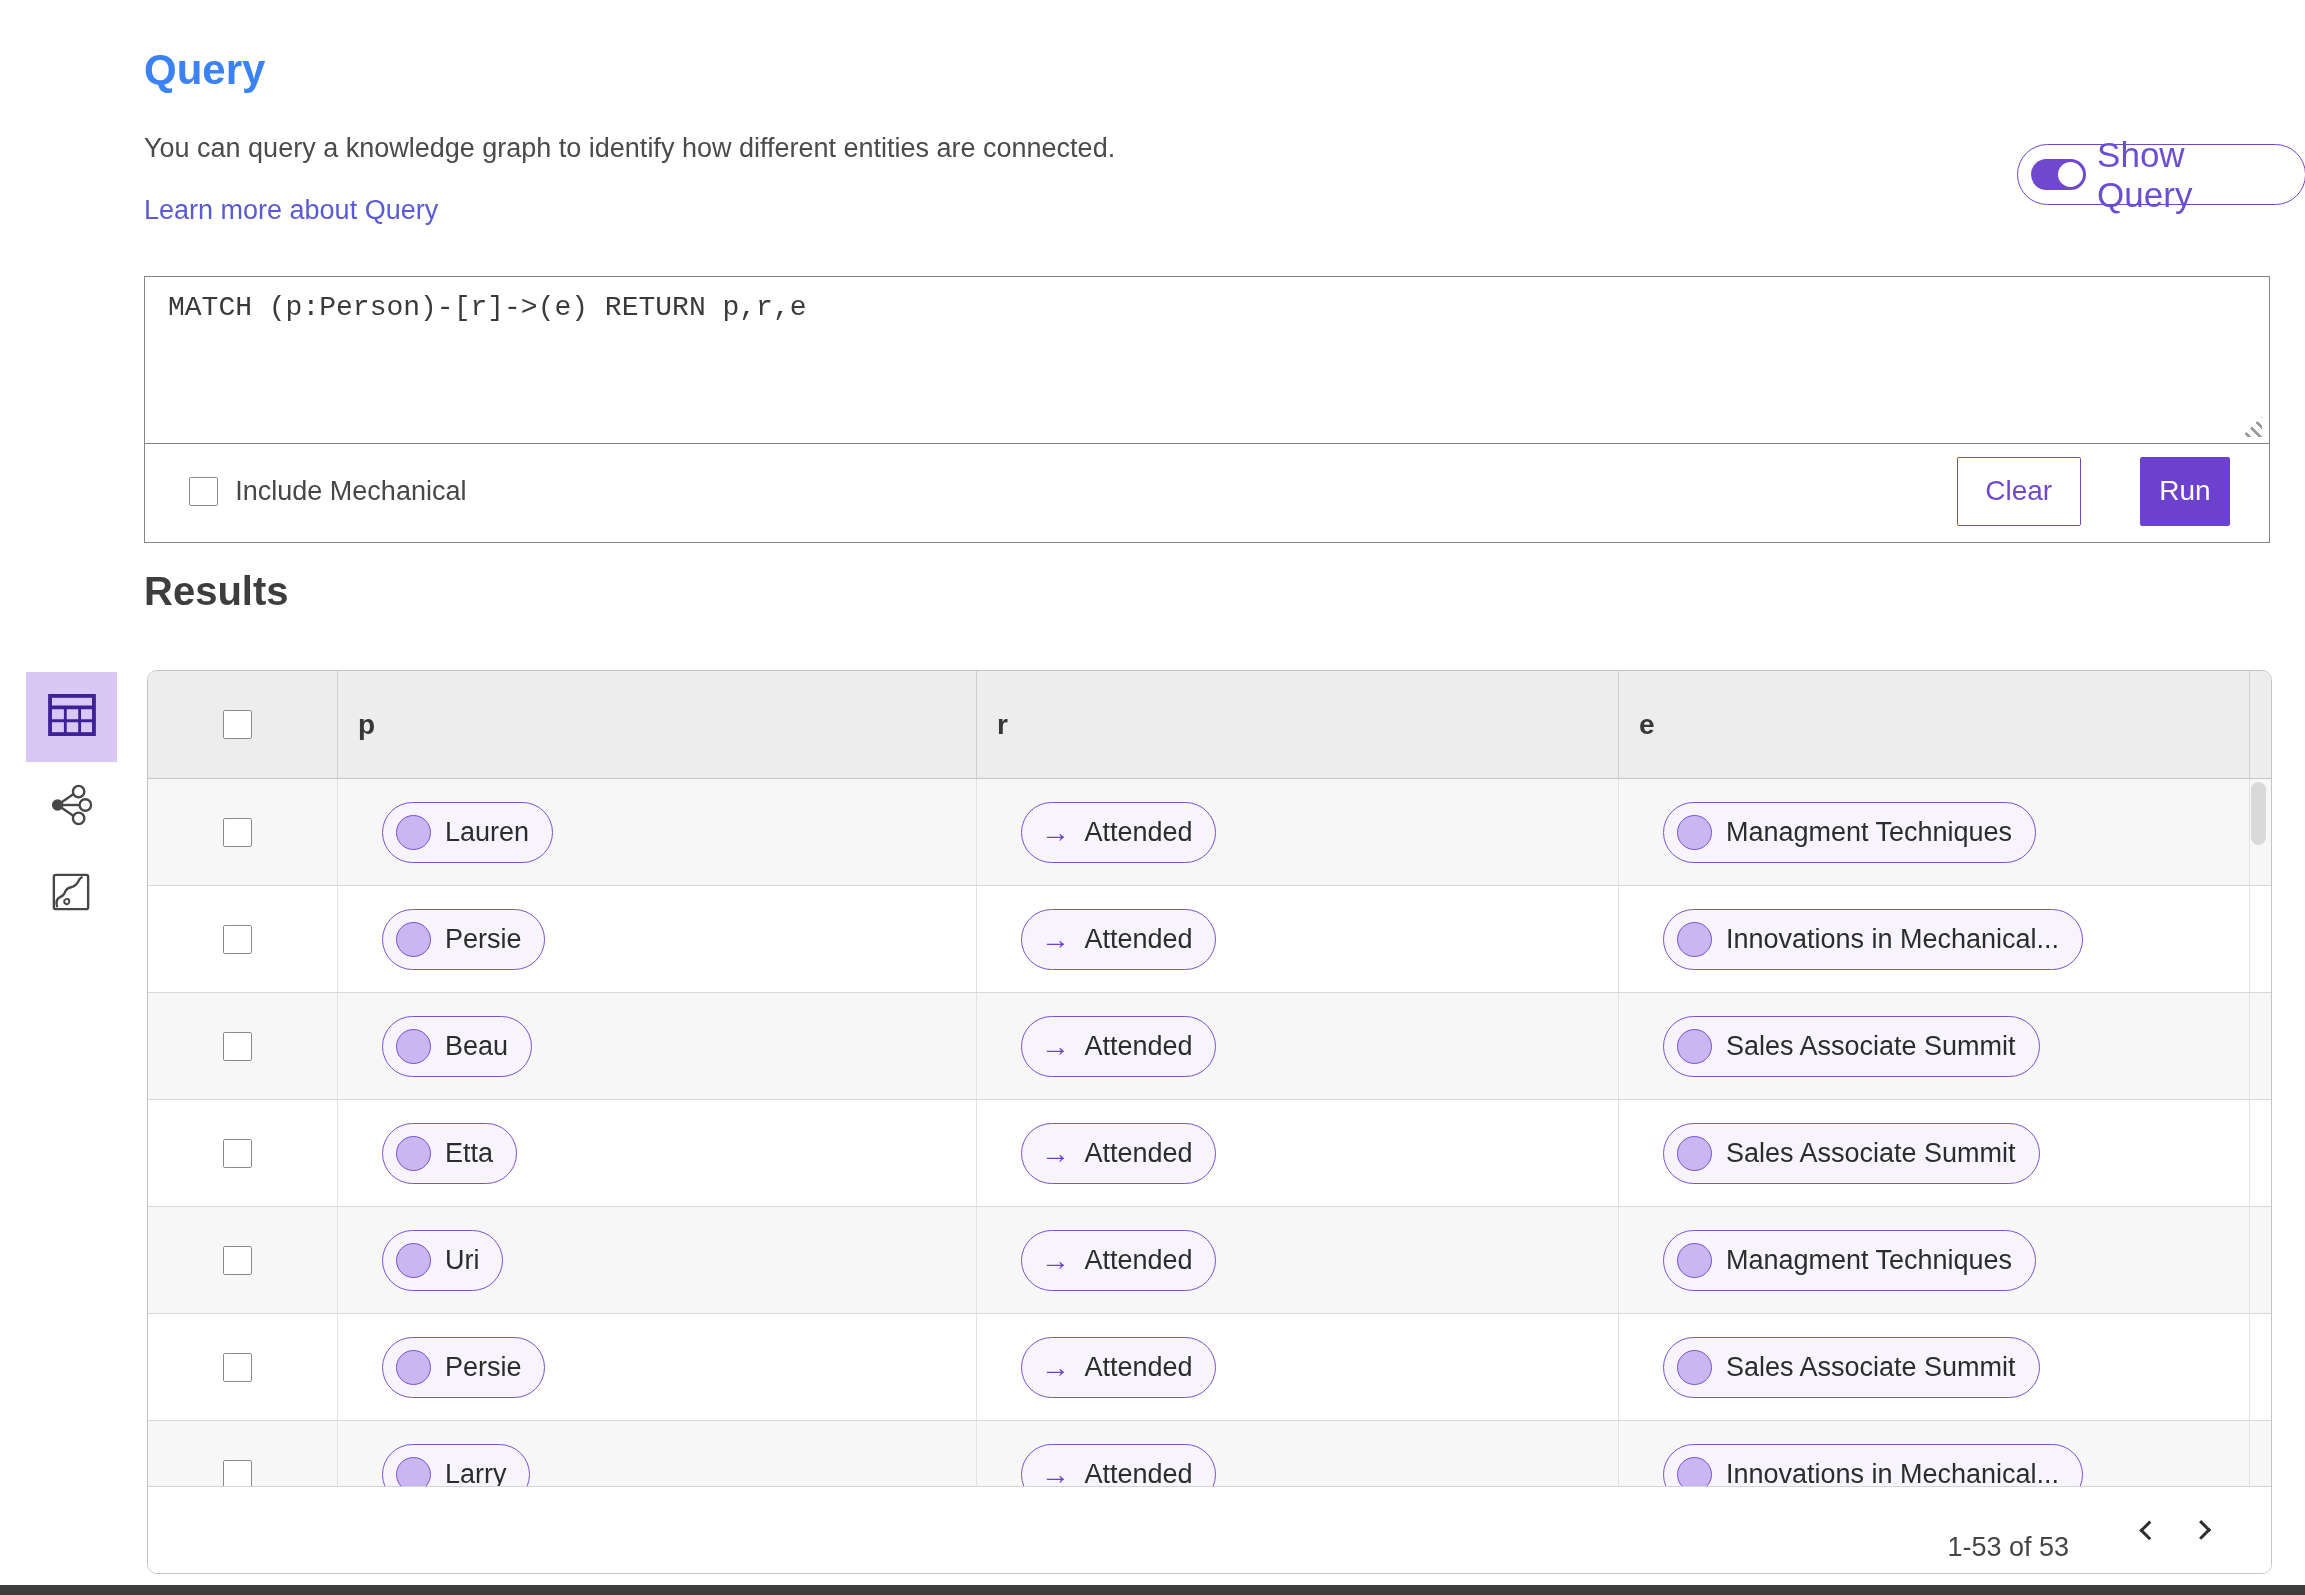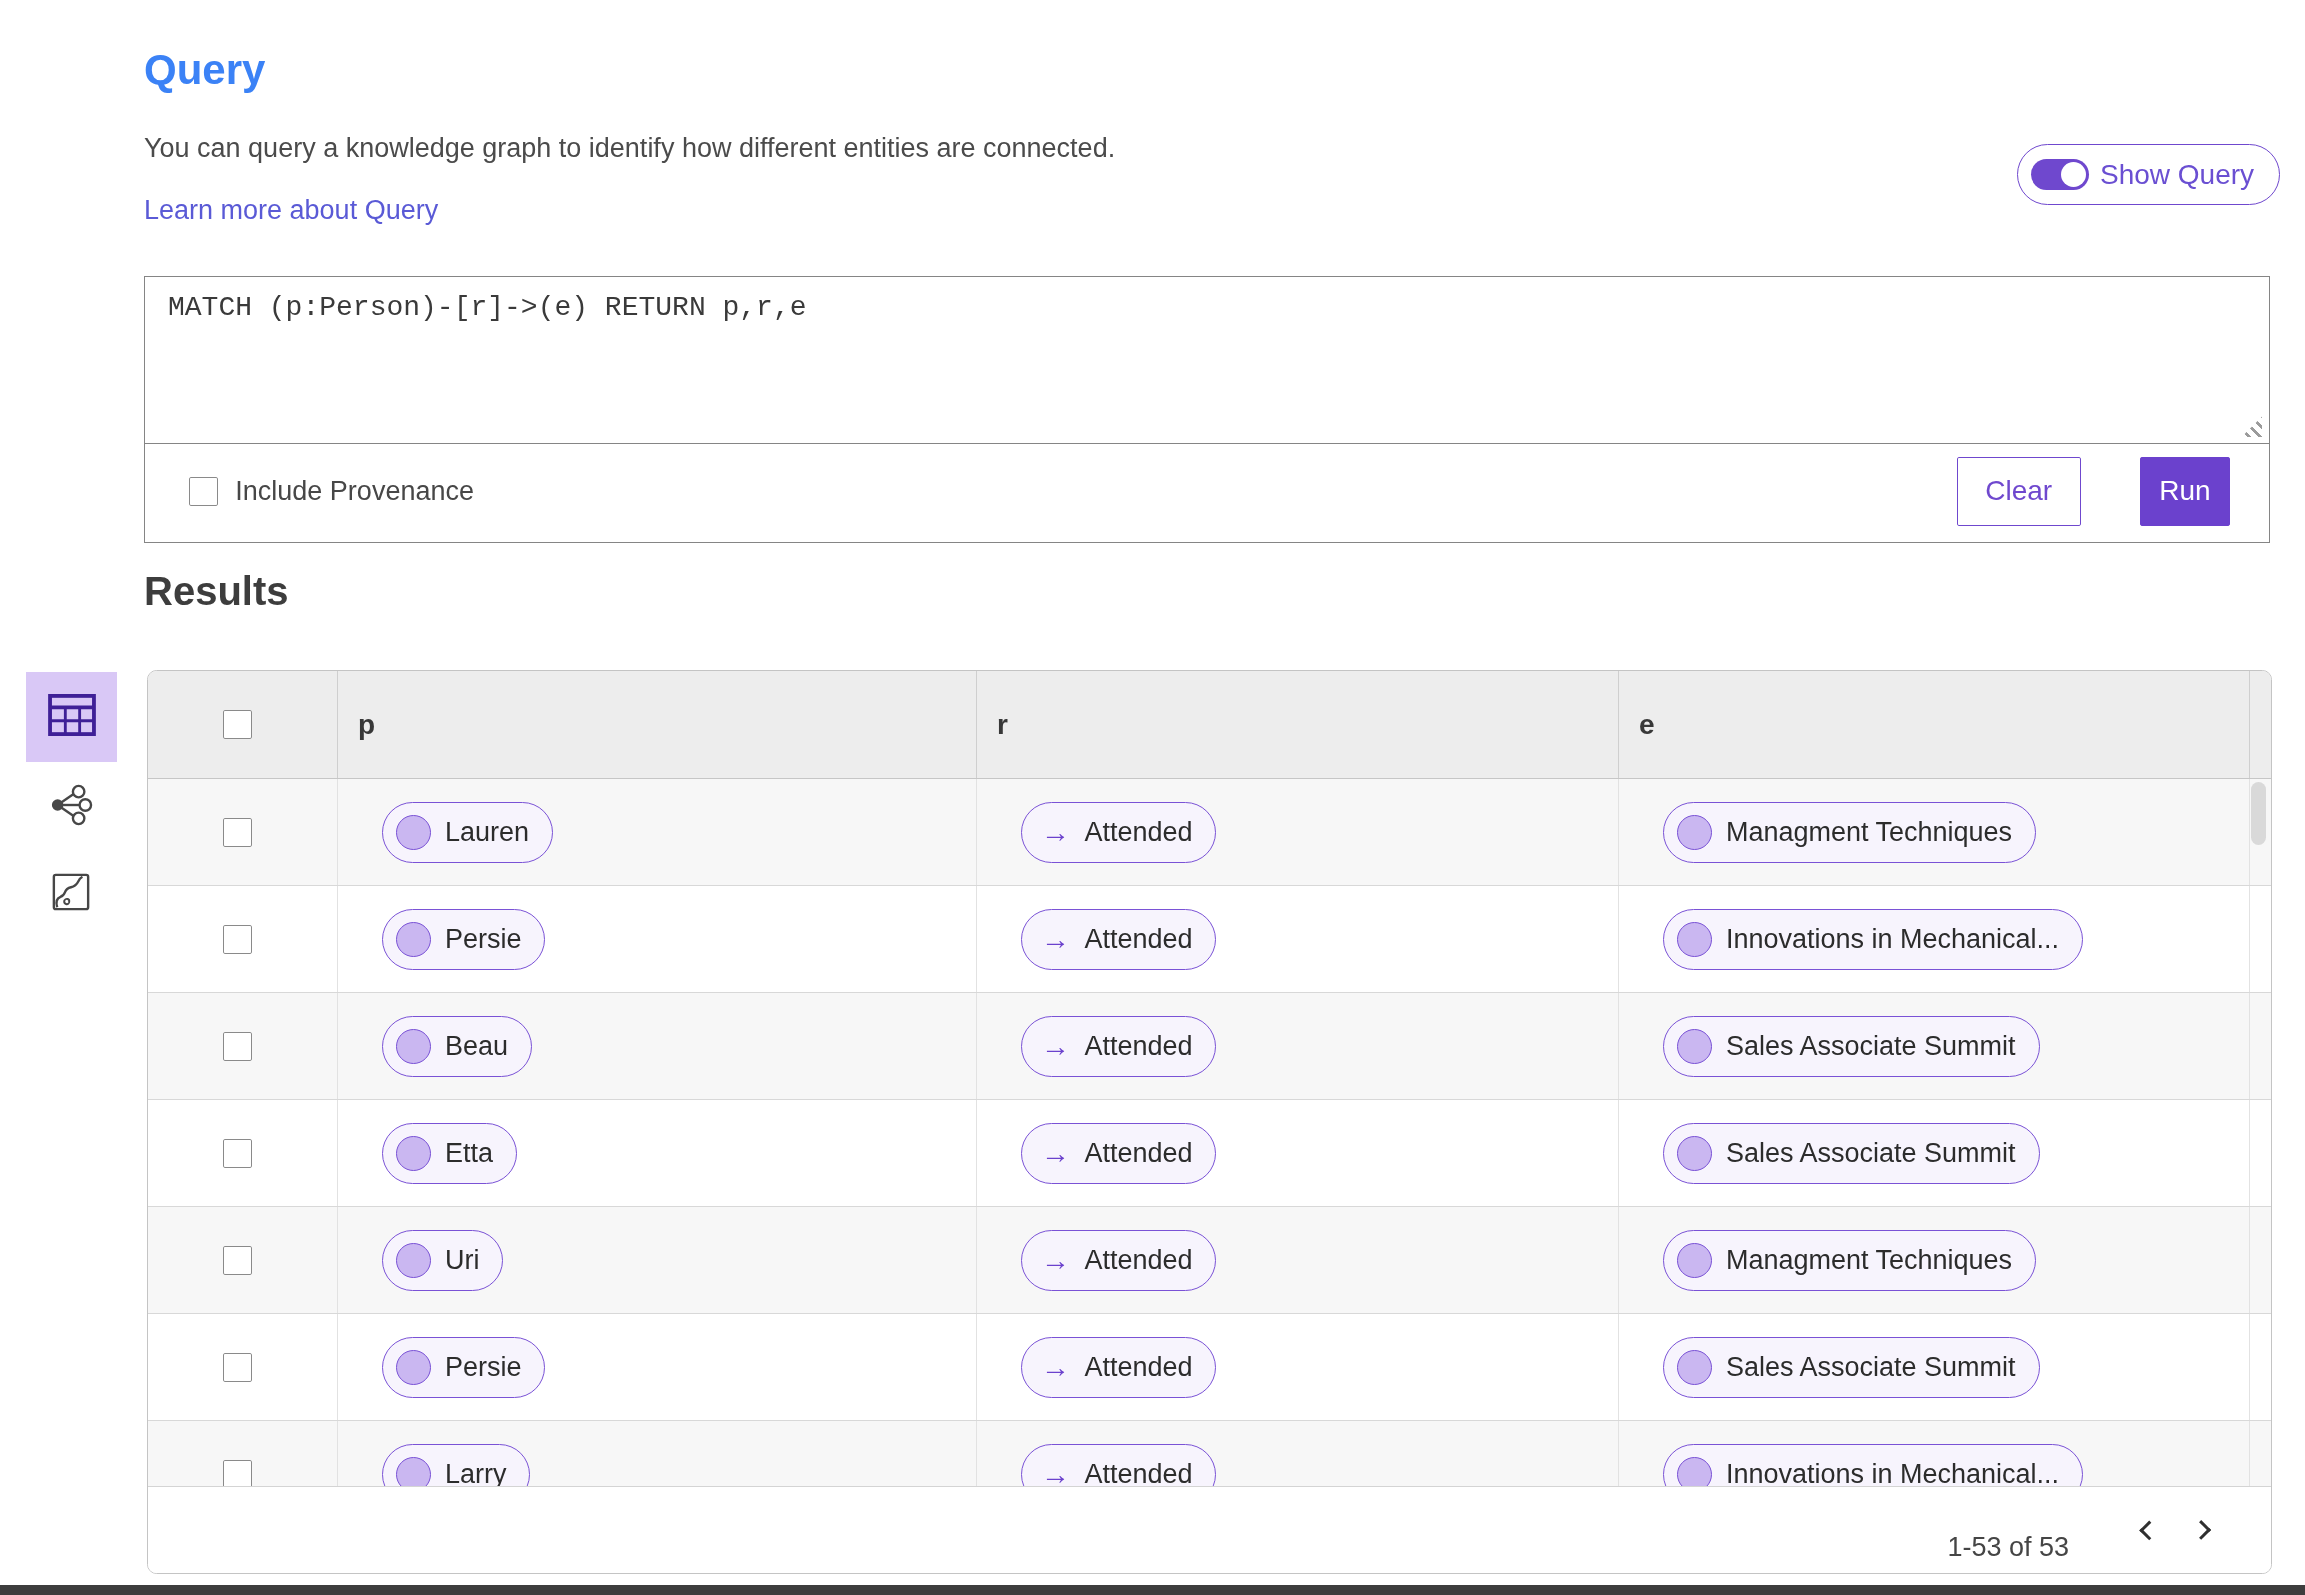--- a/index.html
+++ b/index.html
@@ -10,21 +10,21 @@
   
   .page-title { position:absolute; left:144px; top:46px; font-size:42px; font-weight:700; color:#3b82f6; }
   .page-desc  { position:absolute; left:144px; top:133px; font-size:27px; color:#4b4b4b; }
   .learn-link { position:absolute; left:144px; top:195px; font-size:27px; color:#5a5ad6; text-decoration:none; cursor:pointer; }
 
   .toggle-pill { position:absolute; left:2017px; top:144px; height:61px;
     display:flex; align-items:center; gap:10.6px; padding:0 25px 0 13.4px;
     border:1.9px solid #6f48ce; border-radius:33px; background:#fff; cursor:pointer; }
   .switch { position:relative; width:58px; height:31px; border-radius:15.4px; background:#6f48ce; }
   .switch .knob { position:absolute; right:3.8px; top:2.9px; width:25px; height:25px; border-radius:50%; background:#fff; }
-  .toggle-label { font-size:28px; color:#6a4fd2; }
+  .toggle-label { font-size:35px; color:#6a4fd2; }
 
   .query-panel { position:absolute; left:144px; top:276px; width:2126px; height:267px;
     border:1.9px solid #858585; background:#fff; }
   .query-editor { position:relative; height:167px; border-bottom:1.9px solid #858585; }
   .query-code { position:absolute; left:23px; top:15.4px; font-family:"Liberation Mono", monospace;
     font-size:28px; color:#3a3a3a; white-space:pre; }
   .resize-grip { position:absolute; right:6.7px; bottom:5.8px; width:21px; height:21px;
     background:repeating-linear-gradient(45deg, transparent 0 4.8px, #9b9b9b 4.8px 7.7px);
     clip-path:polygon(100% 0, 100% 100%, 0 100%); cursor:nwse-resize; }
   .query-actions { height:94px; display:flex; align-items:center; padding:0 39px 0 44px; }
@@ -96,21 +96,21 @@
   <span class="toggle-label">Show Query</span>
 </div>
 
 <div class="query-panel">
   <div class="query-editor">
     <div class="query-code">MATCH (p:Person)-[r]-&gt;(e) RETURN p,r,e</div>
     <div class="resize-grip"></div>
   </div>
   <div class="query-actions">
     <span class="checkbox"></span>
-    <span class="cb-label">Include Provenance</span>
+    <span class="cb-label">Include Mechanical</span>
     <div class="action-btns">
       <div class="btn btn-clear">Clear</div>
       <div class="btn btn-run">Run</div>
     </div>
   </div>
 </div>
 
 <h2 class="results-title">Results</h2>
 
 <div class="view-btn view-table">

